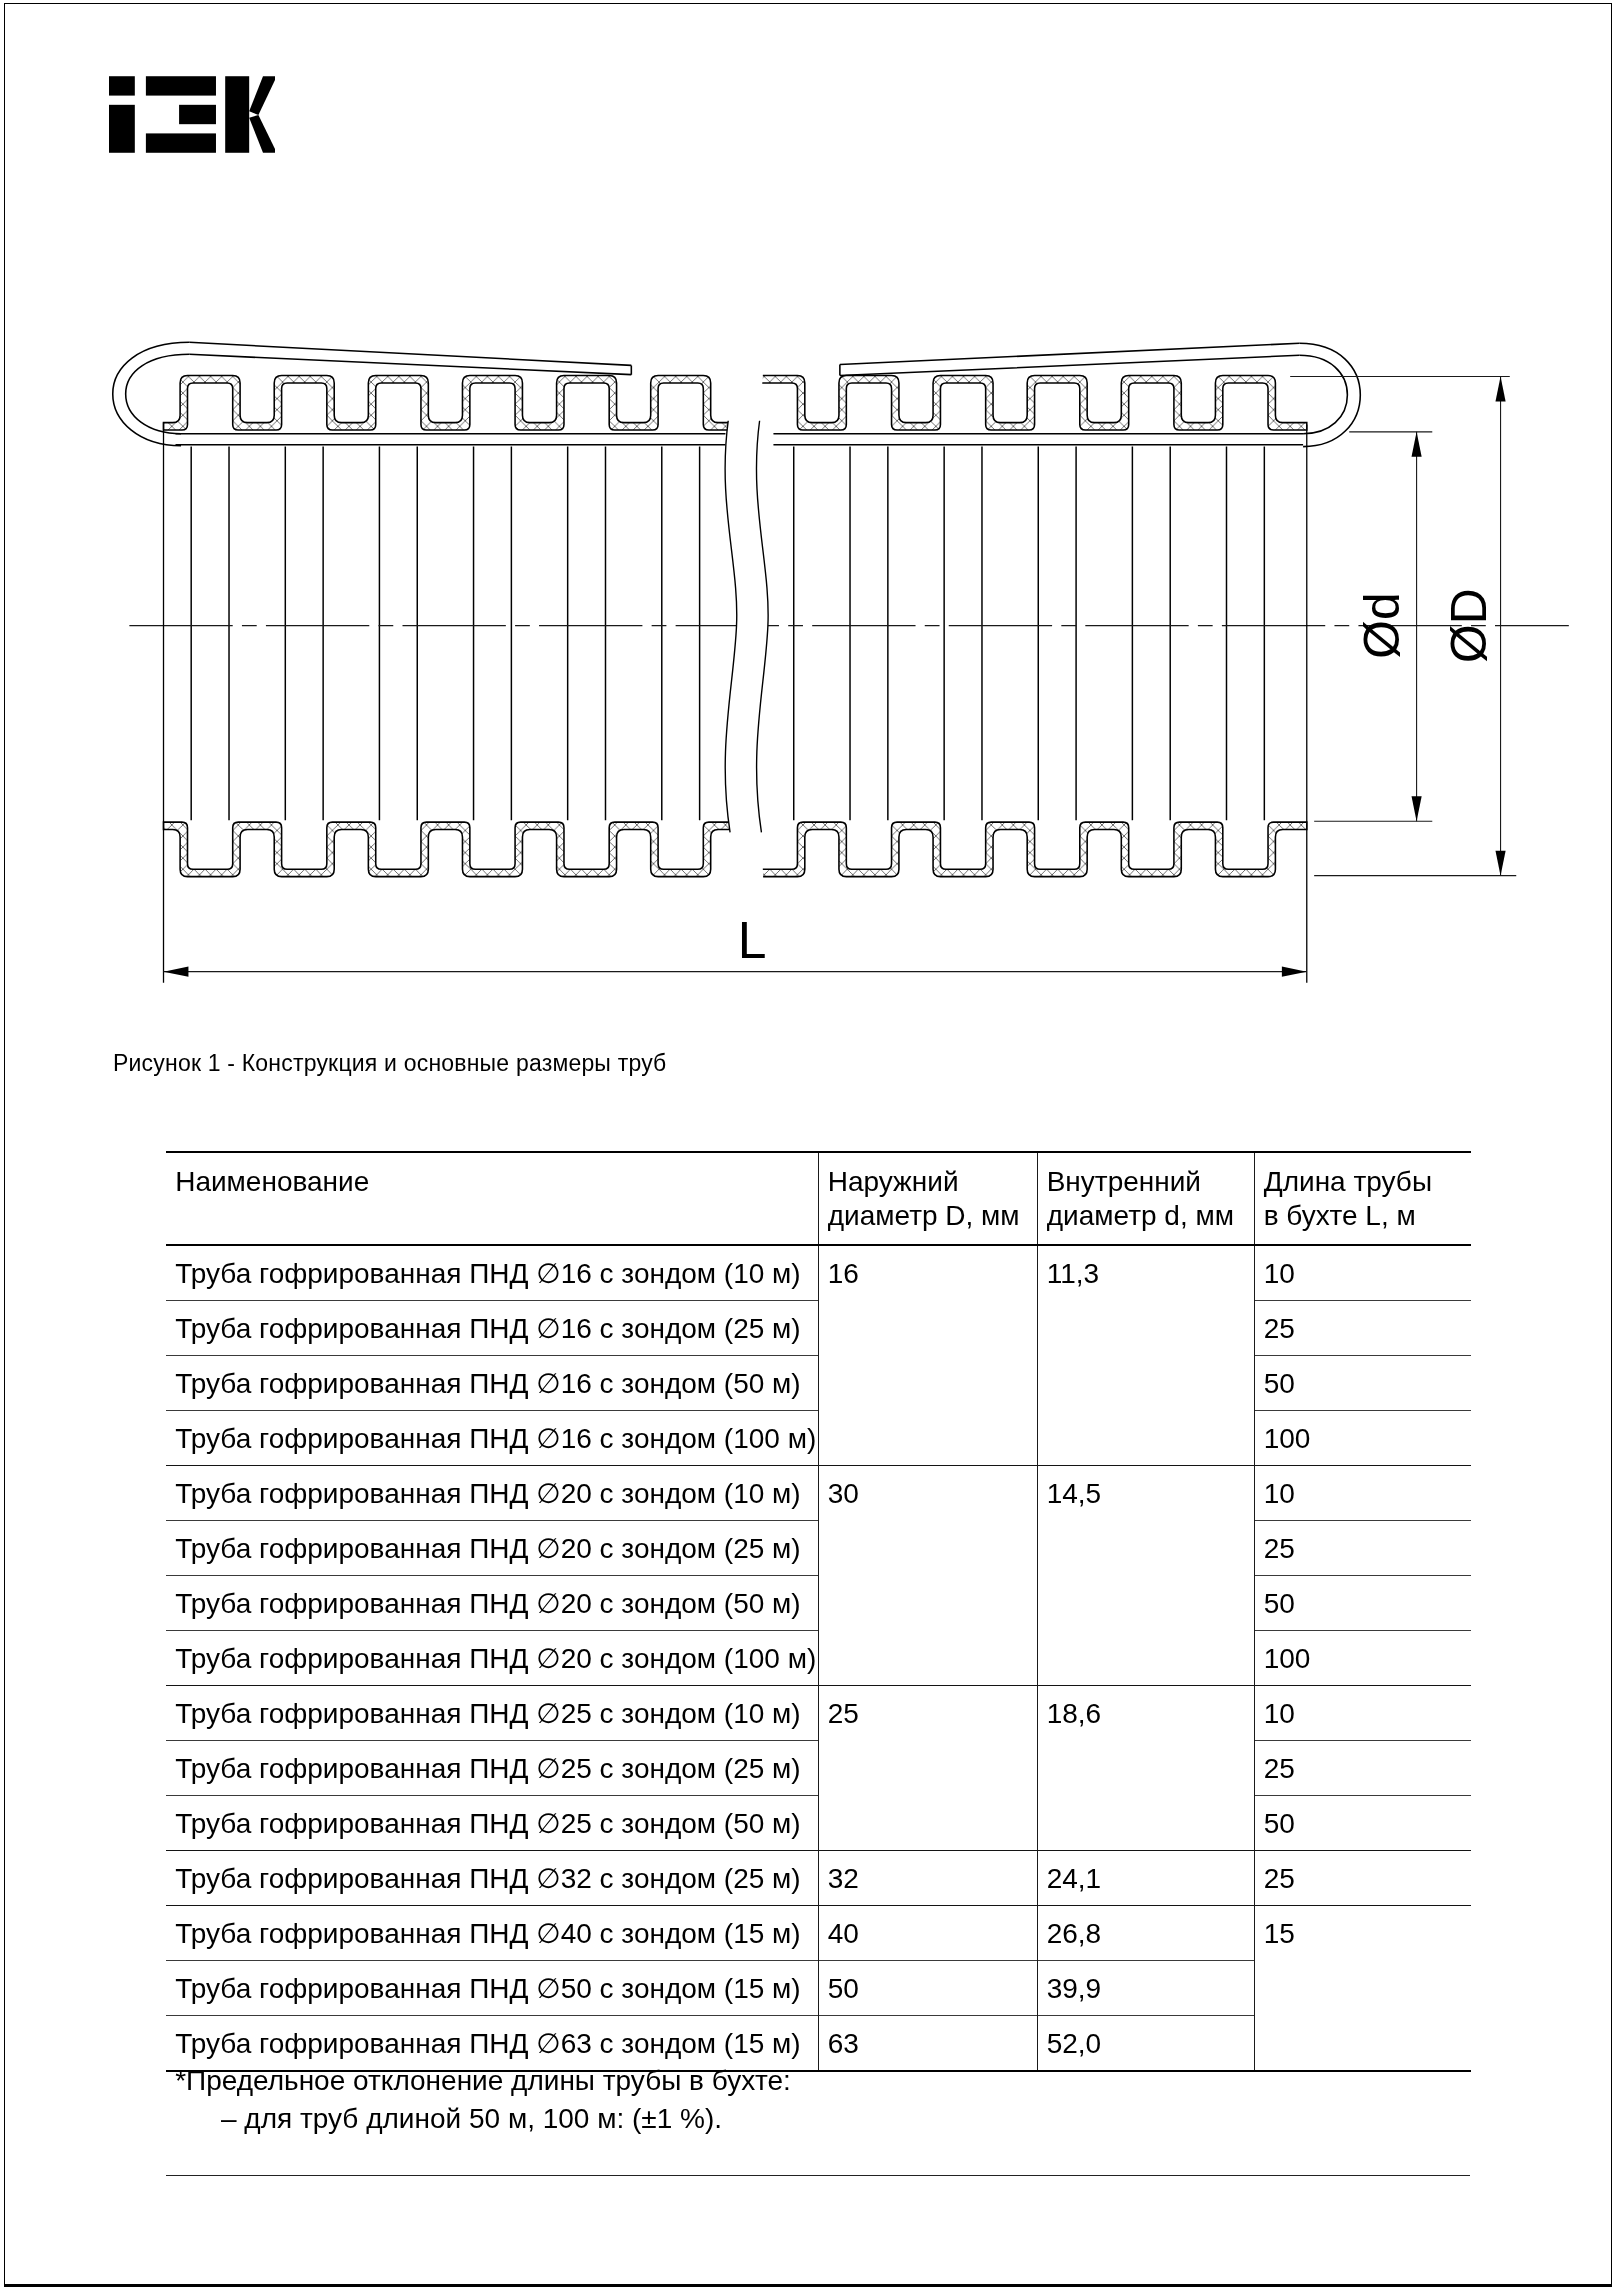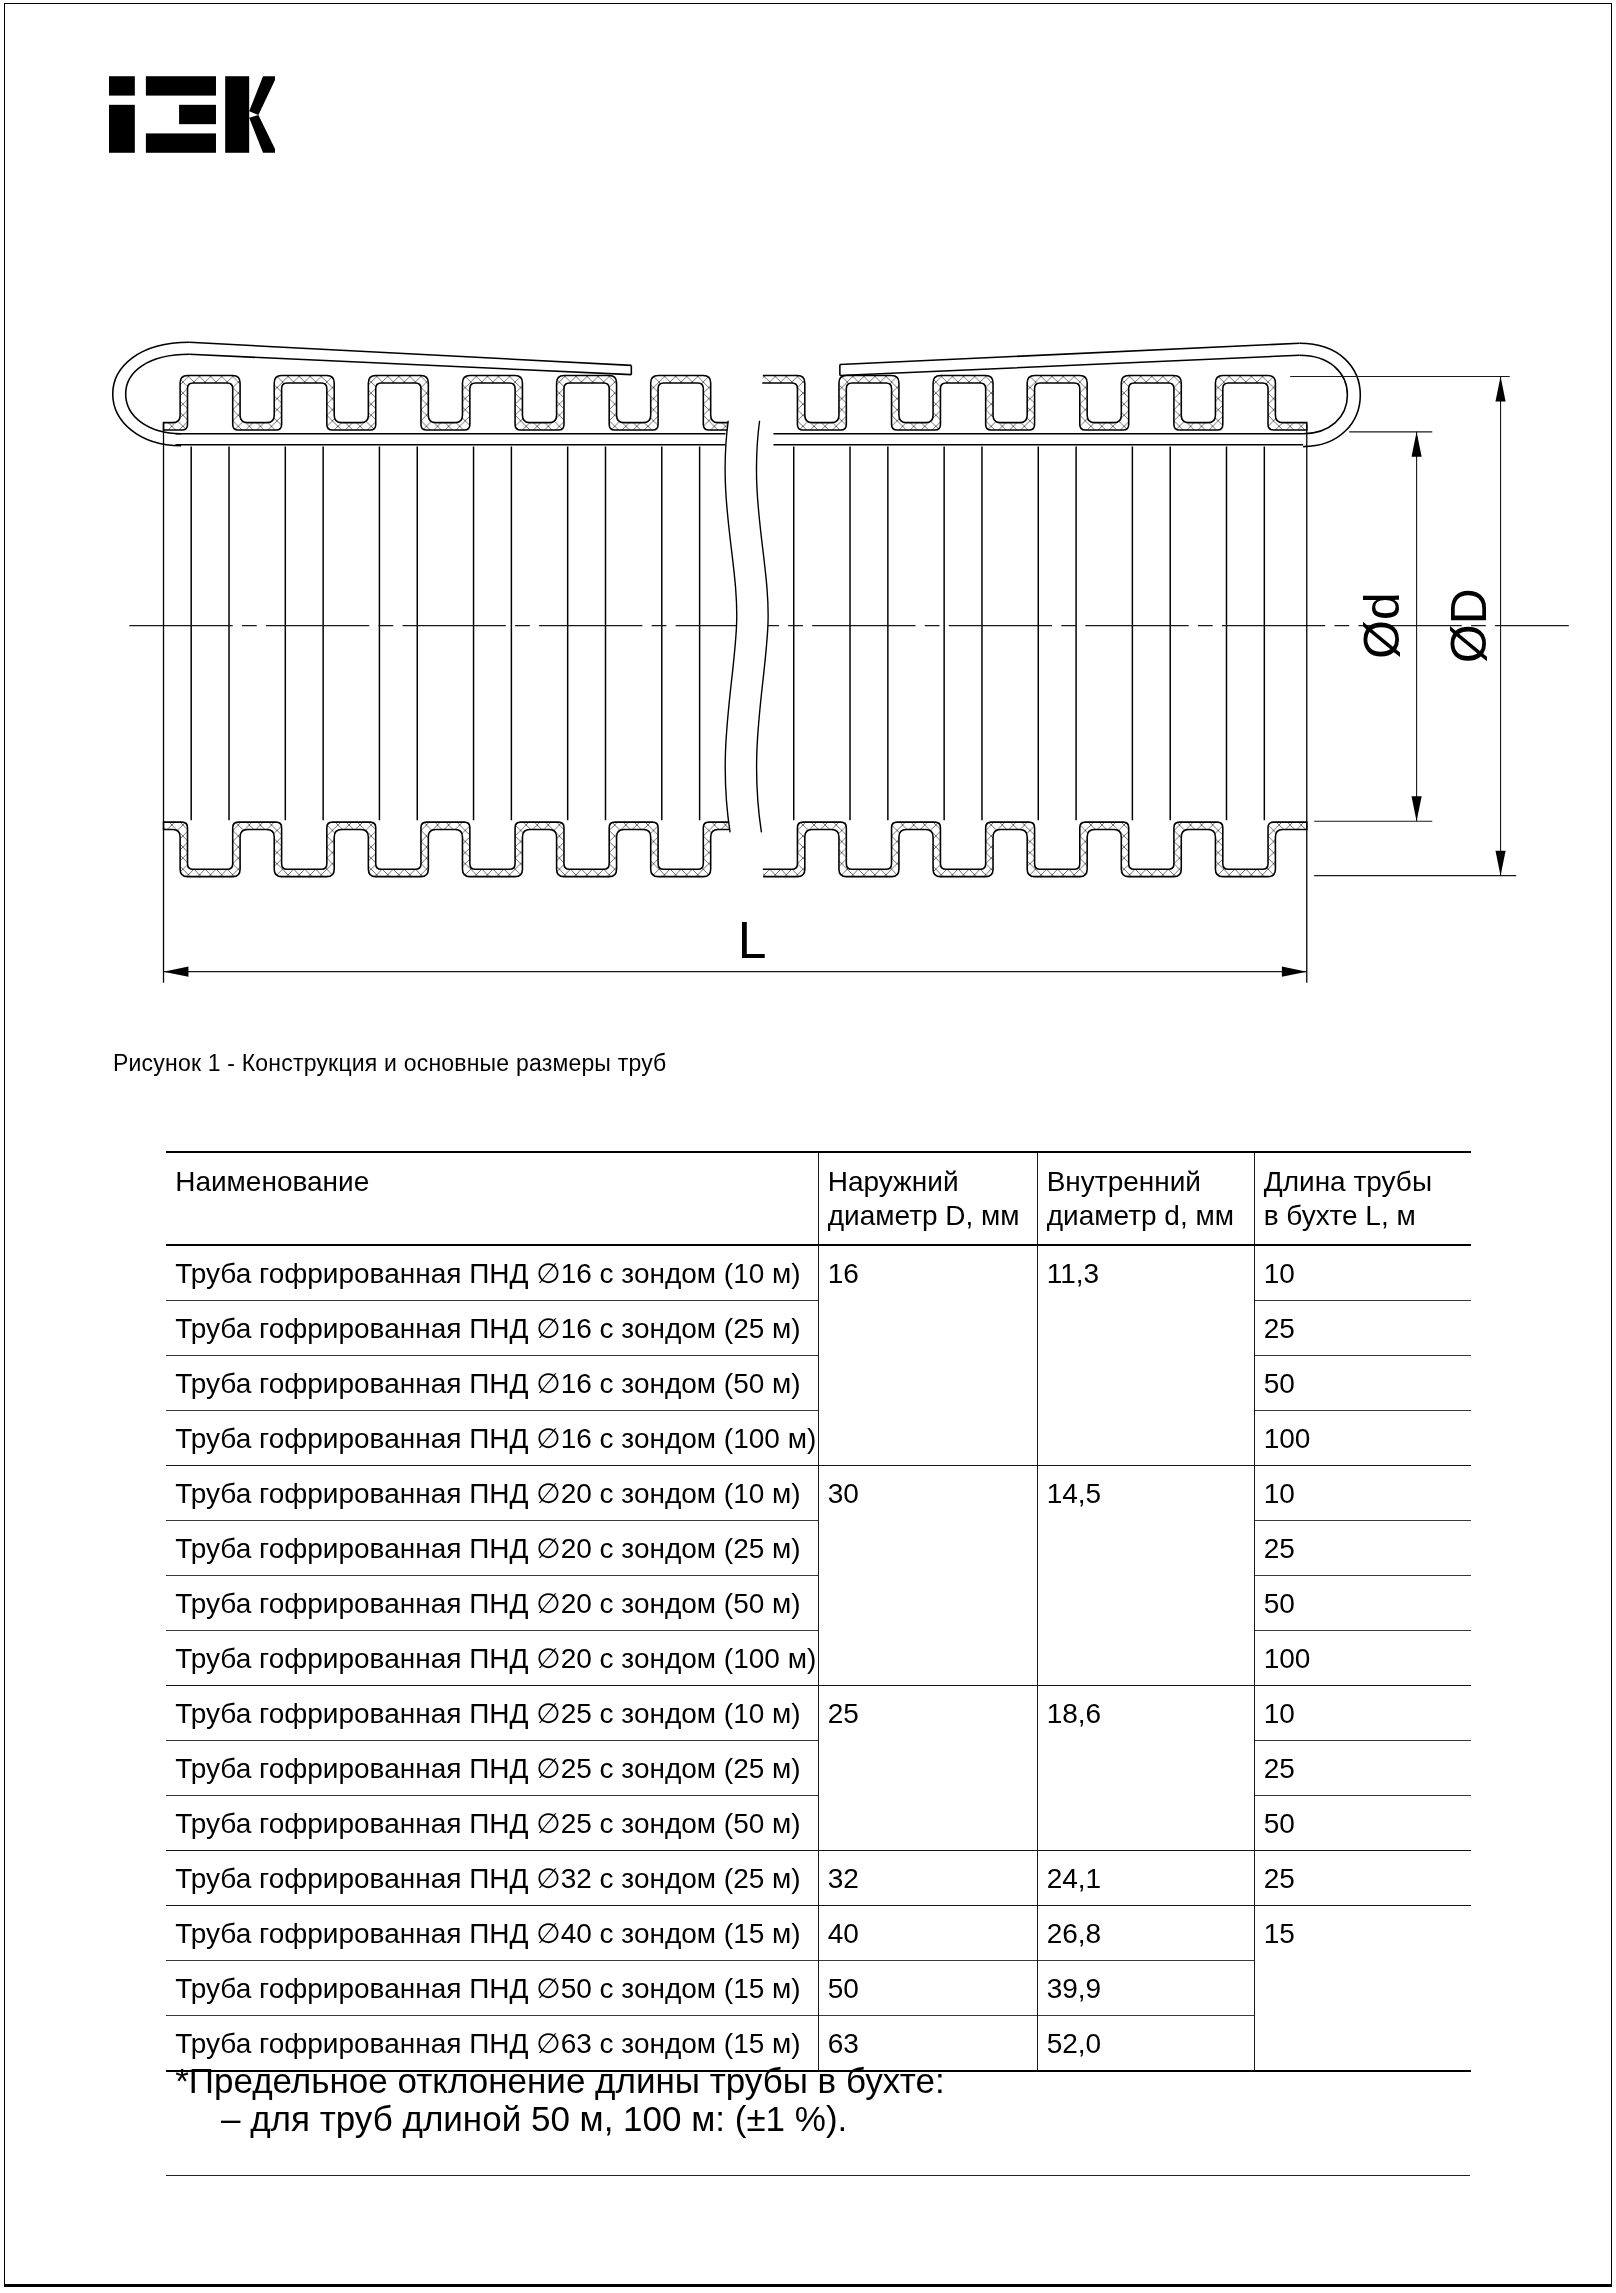--- a/index.html
+++ b/index.html
@@ -30,21 +30,21 @@
     padding:12px 7.4px 11px 9.2px;border-bottom:2.8px solid #000;
     font-size:28px;line-height:34px;
   }
   td{
     vertical-align:top;padding:12px 7.4px 0 9.2px;height:42px;
     border-top:1.3px solid #3a3a3a;line-height:31px;white-space:nowrap;
     overflow:hidden;
   }
   tr.gs > td{border-top:1.8px solid #141414;}
   .vln{border-left:1.5px solid #1a1a1a;margin-top:44px;}
-  #footnote{position:absolute;left:166px;top:2062px;width:1304px;font-size:35px;}
+  #footnote{position:absolute;left:166px;top:2062px;width:1304px;font-size:28px;}
   #footnote .fl{line-height:38px;white-space:nowrap;}
   #footnote .fl.indent{padding-left:55px;}
   #footnote .fl:first-child{padding-left:9.2px;}
   #fnline{position:absolute;left:166px;top:2175px;width:1304px;border-top:1.5px solid #222;}
 </style>
 </head>
 <body>
 
 <div id="page">
   <div id="frame"></div>

